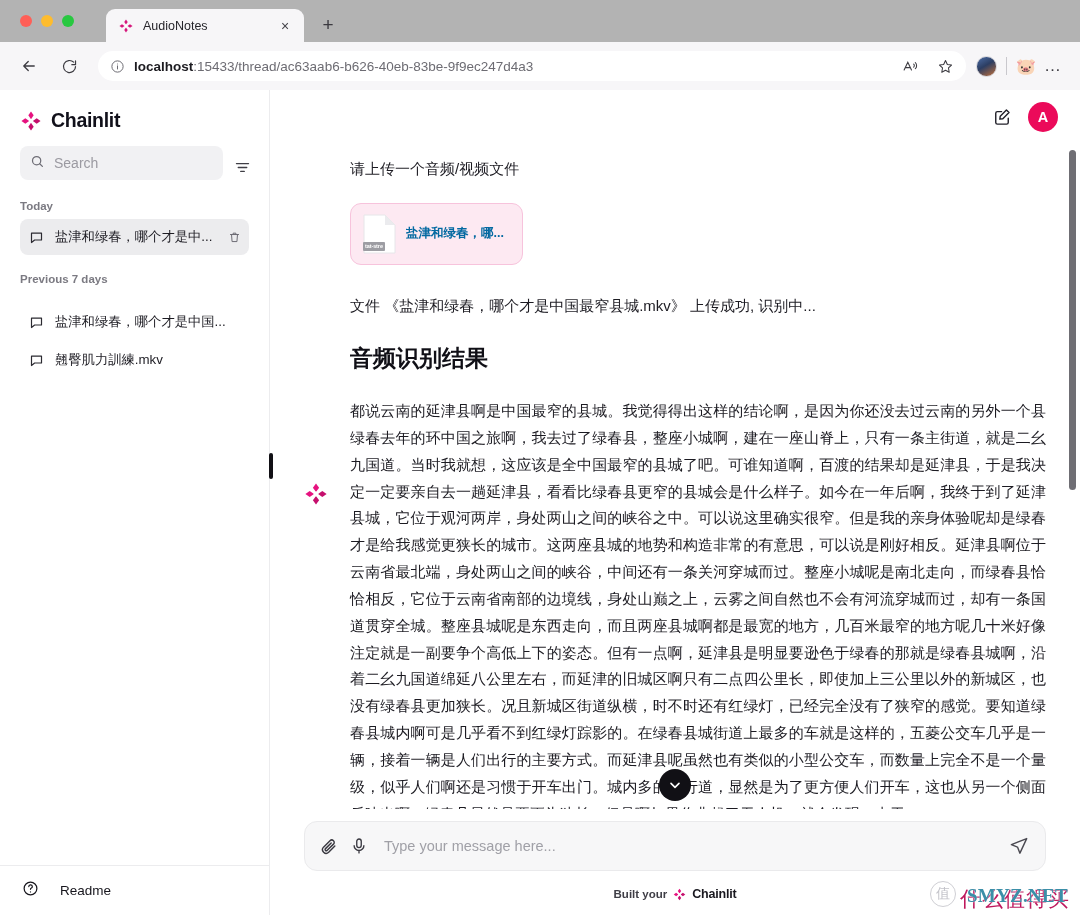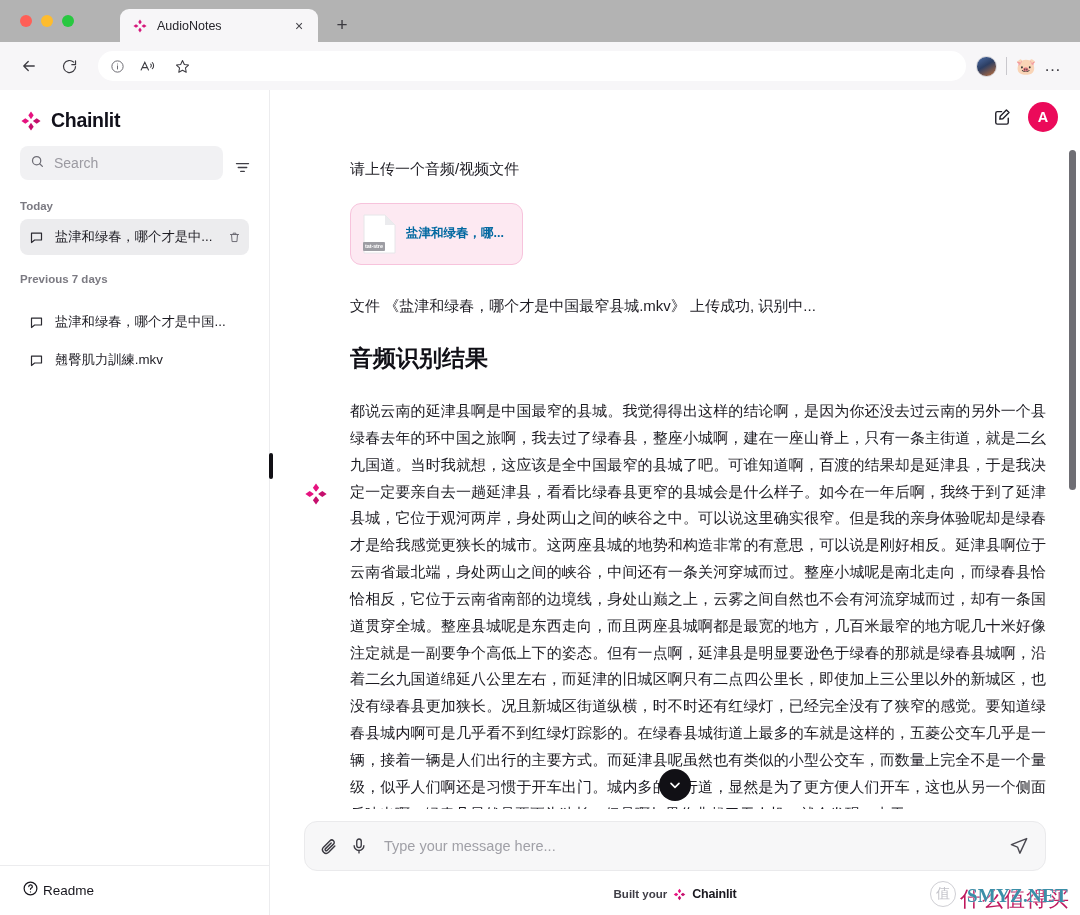--- a/index.html
+++ b/index.html
@@ -14,21 +14,20 @@
   .browser {
     width: 1080px; height: 915px;
     background: #b3b3b3;
     position: relative;
     display: flex; flex-direction: column;
   }
   .tabstrip {
     height: 42px;
     background: #b3b3b3;
     display: flex; align-items: flex-end;
-    padding-left: 14px;
     position: relative;
   }
   .traffic {
     display: flex; align-items: center; gap: 9px;
     position: absolute; left: 20px; top: 15px;
   }
   .dot { width: 12px; height: 12px; border-radius: 50%; }
   .dot.red { background: #ff5f57; }
   .dot.yellow { background: #febc2e; }
   .dot.green { background: #28c840; }
@@ -165,21 +164,21 @@
   .thread-icon { flex: 0 0 15px; color: #2b2a31; display:flex; }
   .thread-label {
     flex: 1;
     font-size: 13.3px; color: #1d1c23;
     white-space: nowrap; overflow: hidden; text-overflow: ellipsis;
   }
   .thread-del { flex: 0 0 14px; color: #6a6971; display:flex; }
   .sidebar-foot {
     border-top: 1px solid #ececee;
     padding: 14px 0 14px 22px;
-    display: flex; align-items: center; gap: 4px;
+    display: flex; align-items: center; gap: 21px;
   }
   .readme-label { font-size: 13.5px; color: #16151c; }
 
   
   .resize-handle {
     position: absolute;
     left: 269px; top: 363px;
     width: 4px; height: 26px;
     background: #111015;
     border-radius: 3px;
@@ -408,20 +407,21 @@
       </svg>
     </div>
 
     <div class="omnibox">
       <span class="info-icon">
         <svg width="15" height="15" viewBox="0 0 24 24" fill="none" stroke="currentColor" stroke-width="1.6">
           <circle cx="12" cy="12" r="9"></circle>
             <path d="M12 11v5M12 8h.01" stroke-linecap="round"></path>
         </svg>
       </span>
+      <span class="url-text"><b>localhost</b><span>:15433/thread/ac63aab6-b626-40eb-83be-9f9ec247d4a3</span></span>
       <span class="omni-btn">
         <svg width="17" height="17" viewBox="0 0 24 24" fill="none" stroke="currentColor" stroke-width="1.5" stroke-linecap="round">
           <path d="M3 17 8.2 6l5.2 11M4.9 13.6h6.6"></path>
           <path d="M16.5 8.6c1.2 1 1.2 3.3 0 4.4M18.8 6.6c2.4 1.9 2.4 6.5 0 8.4"></path>
         </svg>
       </span>
       <span class="omni-btn">
         <svg width="17" height="17" viewBox="0 0 24 24" fill="none" stroke="currentColor" stroke-width="1.5" stroke-linejoin="round">
           <path d="m12 3.6 2.6 5.5 5.9.8-4.3 4.2 1.05 6-5.25-2.9-5.25 2.9 1.05-6L3.5 9.9l5.9-.8Z"></path>
         </svg>

